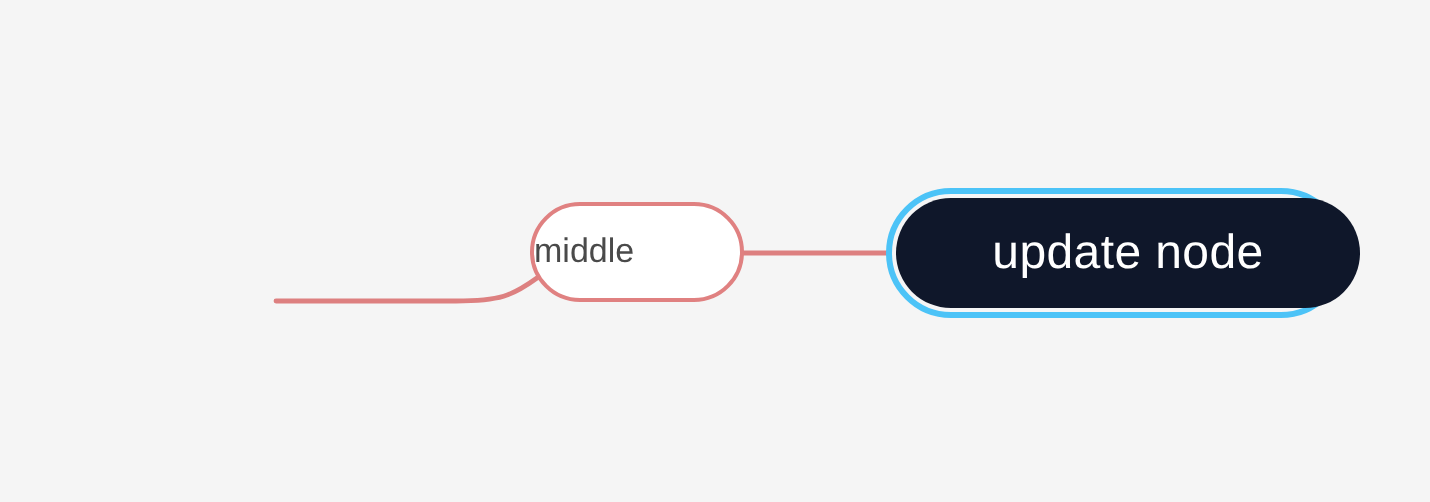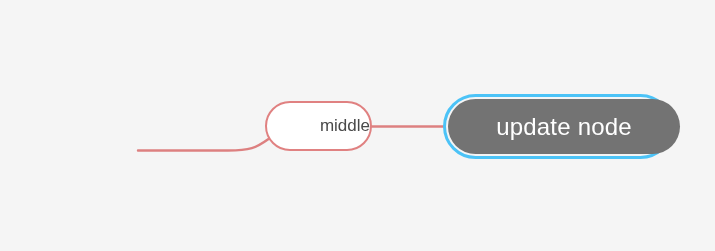--- a/index.html
+++ b/index.html
@@ -46,21 +46,21 @@
     left: 265px;
     top: 101px;
     width: 107px;
     height: 50px;
     box-sizing: border-box;
     background: #ffffff;
     border: 2px solid #e08181;
     border-radius: 26px;
     display: flex;
     align-items: center;
-    justify-content: flex-end;
+    justify-content: flex-start;
   }
   .node-middle .node-text {
     font-size: 17px;
     color: #4a4a4a;
     white-space: nowrap;
   }
 
   
   .node-update-wrap {
     position: absolute;
@@ -80,21 +80,21 @@
     border-radius: 34px;
     background: transparent;
   }
   .node-update {
     position: absolute;
     left: 5px;
     top: 5px;
     width: 232px;
     height: 55px;
     box-sizing: border-box;
-    background: #737373;
+    background: #0f172a;
     border-radius: 29px;
     display: flex;
     align-items: center;
     justify-content: center;
     text-align: right;
   }
   .node-update .node-text {
     font-size: 24px;
     color: #ffffff;
     white-space: nowrap;

